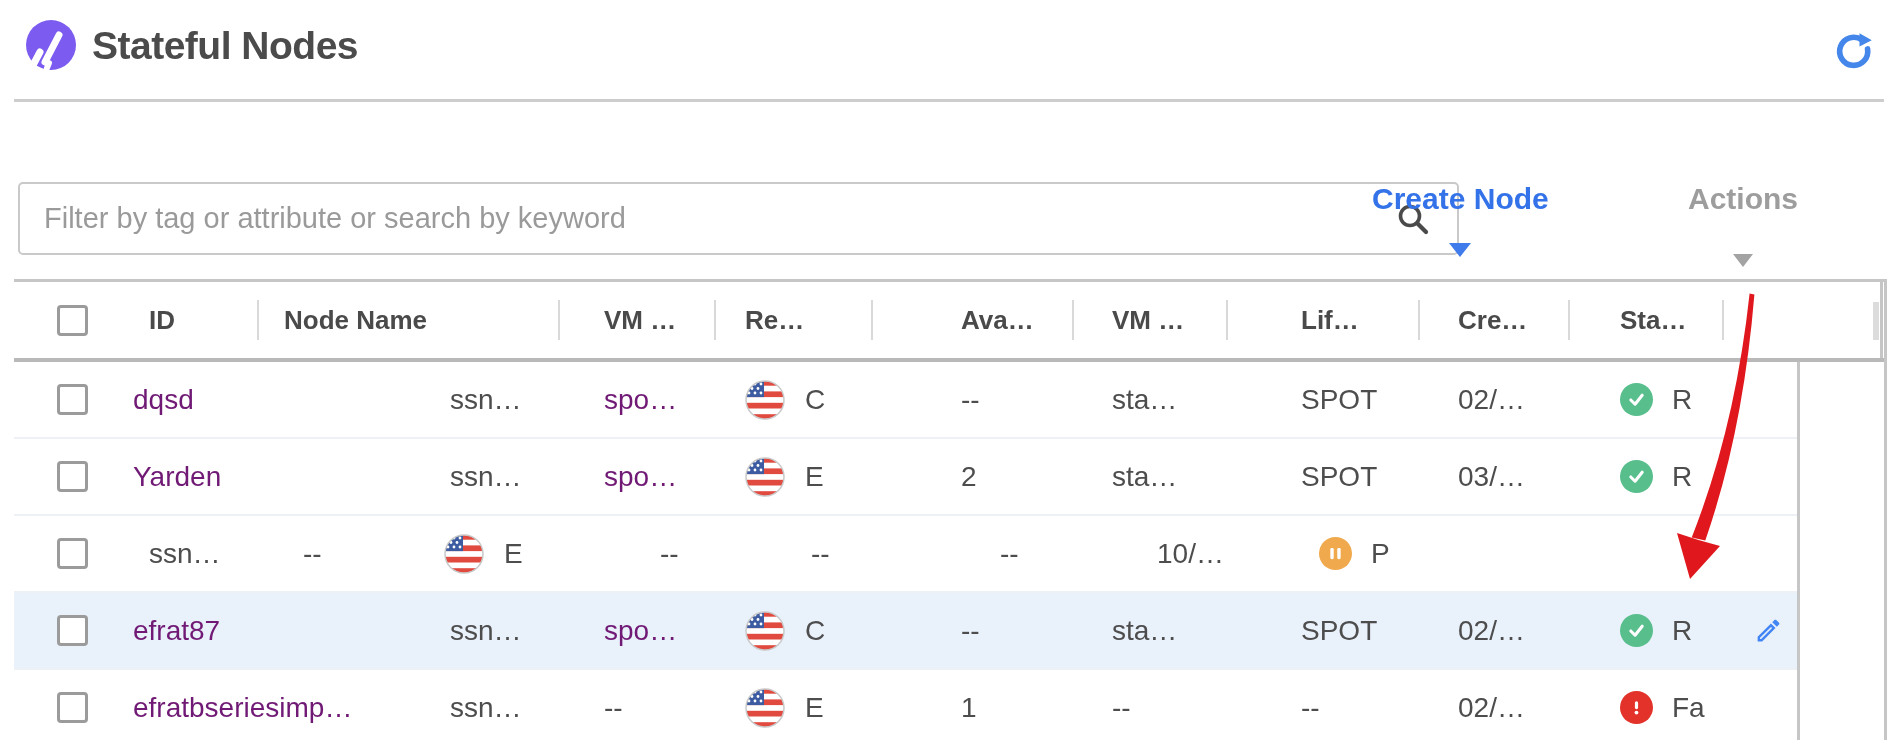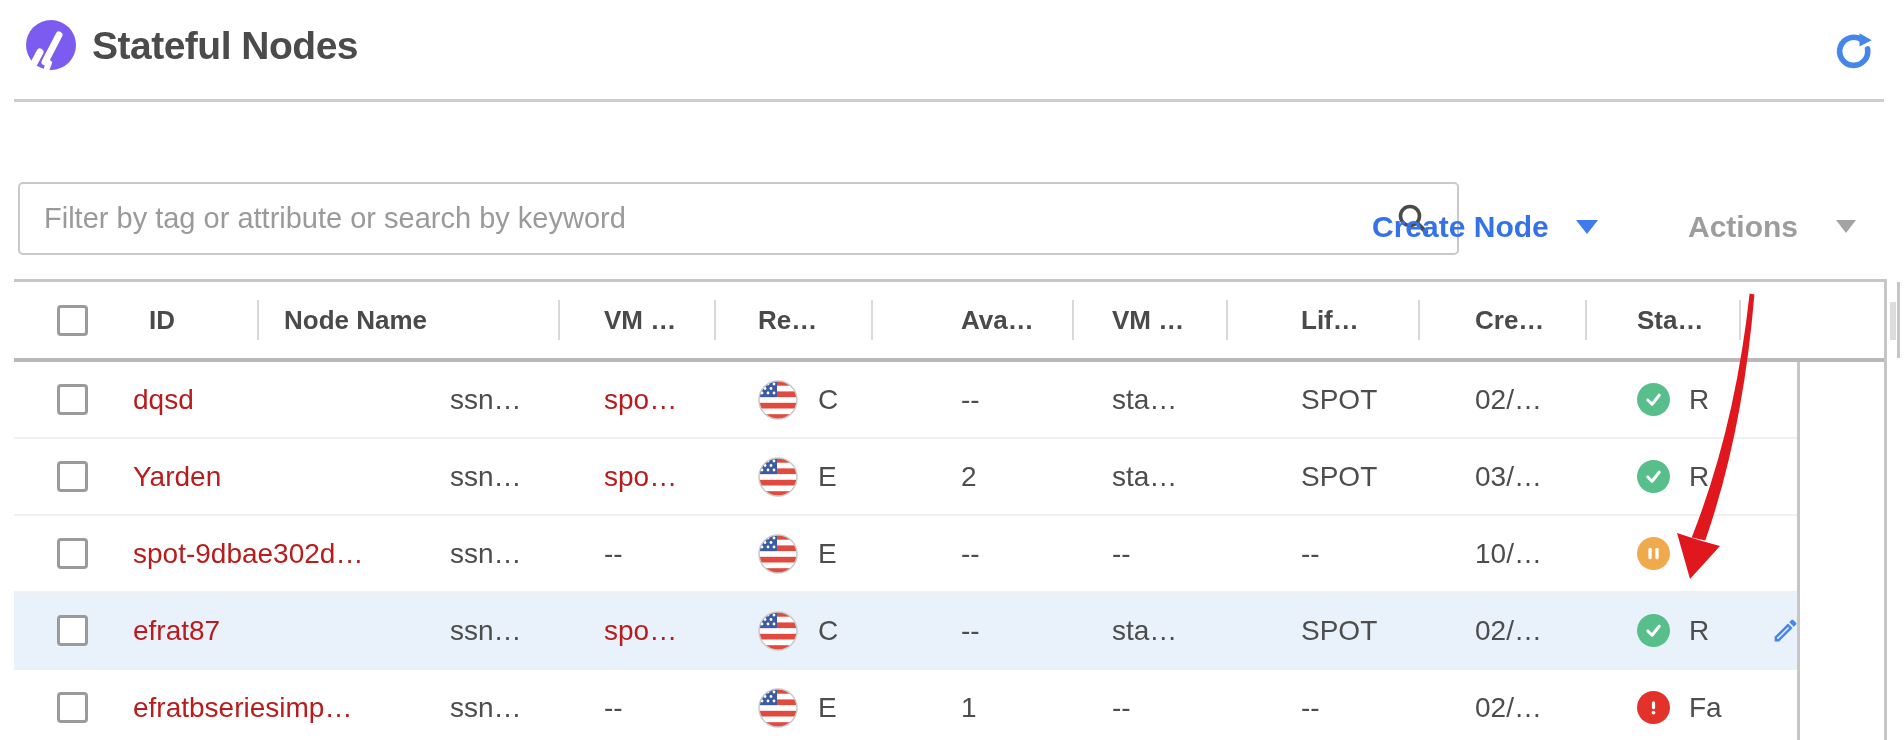--- a/index.html
+++ b/index.html
@@ -18,22 +18,22 @@
                   background:#cdcdcd;}
 
   
   .search-wrap{position:absolute;left:18px;top:182px;width:1441px;height:73px;}
   .search-wrap input{width:100%;height:100%;box-sizing:border-box;border:2px solid #c9c9c9;
        border-radius:5px;padding:0 90px 0 24px;font-size:29px;color:#4d4d4d;
        font-family:"Liberation Sans",sans-serif;outline:none;}
   .search-wrap input::placeholder{color:#9a9a9a;}
   .search-icon{position:absolute;right:28px;top:19px;width:36px;height:36px;pointer-events:none;}
 
-  .tb-btn{position:absolute;top:190px;height:73px;display:flex;align-items:center;
-          cursor:pointer;background:none;border:none;padding:0;}
+  .tb-btn{position:absolute;top:182px;height:73px;display:flex;align-items:center;
+          cursor:pointer;background:none;border:none;padding:0;flex-direction:column;}
   .create-btn{left:1372px;gap:27px;}
   .actions-btn{left:1688px;gap:38px;}
   .create-label{font-size:30px;font-weight:700;color:#3372e8;}
   .actions-label{font-size:30px;font-weight:700;color:#9d9d9d;}
   .caret{width:0;height:0;border-left:11px solid transparent;border-right:11px solid transparent;}
   .caret-blue{border-top:14px solid #3f7bea;}
   .caret-gray{border-top:13px solid #a3a3a3;border-left-width:10px;border-right-width:10px;}
 
   
   .table{position:absolute;left:14px;top:279px;width:1873px;height:461px;
@@ -46,37 +46,37 @@
   .trow.hl{background:#e9f1fb;align-items:center;}
   .rail{position:absolute;left:1783px;top:80px;width:87px;height:378px;background:#fff;
         border-left:3px solid #c6c6c6;box-sizing:border-box;}
 
   .cell{display:flex;align-items:center;box-sizing:border-box;position:relative;
         font-size:28px;white-space:nowrap;overflow:hidden;}
   .c-select {flex:0 0 94px;padding-left:43px;overflow:visible;}
   .c-name   {flex:0 0 301px;padding-left:25px;}
   .c-id     {flex:0 0 151px;padding-left:41px;}
   .c-vm     {flex:0 0 156px;padding-left:44px;}
-  .c-region {flex:0 0 157px;padding-left:42px;gap:20px;}
+  .c-region {flex:0 0 157px;padding-left:29px;gap:20px;}
   .c-az     {flex:0 0 153px;padding-left:40px;margin-left:48px;}
   .c-vmtype {flex:0 0 154px;padding-left:38px;}
   .c-lif    {flex:0 0 157px;padding-left:38px;margin-left:35px;}
-  .c-created{flex:0 0 150px;padding-left:38px;margin-left:17px;}
+  .c-created{flex:0 0 150px;padding-left:38px;}
   .c-status {flex:0 0 154px;padding-left:50px;gap:19px;}
   .c-edit   {flex:0 0 156px;padding-left:30px;}
   .c-picker {flex:0 0 87px;border-left:3px solid #c6c6c6;padding-left:24px;}
 
   .thead .div-r::after{content:"";position:absolute;right:0;top:18px;width:2px;height:40px;
                        background:#d9d9d9;}
   .thead .div-wide::after{content:"";position:absolute;right:1px;top:20px;width:6px;height:38px;
                        background:#dcdcdc;}
 
   .checkbox{width:31px;height:31px;border:3px solid #9b9b9b;border-radius:4px;background:#fff;
             box-sizing:border-box;cursor:pointer;flex:0 0 auto;}
-  a.link{color:#b91c1c;text-decoration:none;cursor:pointer;}
+  a.link{color:#701a75;text-decoration:none;cursor:pointer;}
   .st-label{display:inline-block;max-width:34px;overflow:hidden;}
 
   .dot{width:33px;height:33px;border-radius:50%;display:flex;align-items:center;
        justify-content:center;flex:0 0 auto;}
   .dot-running{background:#57be8c;}
   .dot-paused{background:#f0a94d;}
   .dot-failed{background:#e23229;}
 
   .flag{width:40px;height:40px;flex:0 0 auto;}
   .pencil{width:29px;height:29px;cursor:pointer;}
@@ -284,23 +284,20 @@
           </span>
           <span class="st-label">R</span>
         </div>
         <div class="cell c-edit"></div>
       </div>
 
       <div class="trow">
         <div class="cell c-select">
             <span class="checkbox"></span>
           </div>
-        <div class="cell c-name">
-            <a class="link">spot-9dbae302d…</a>
-          </div>
         <div class="cell c-id">
             <span>ssn…</span>
           </div>
         <div class="cell c-vm">
             <span>--</span>
           </div>
         <div class="cell c-region">
           <svg class="flag" viewBox="0 0 40 40">
             <defs>
                 <clipPath id="fc3">

